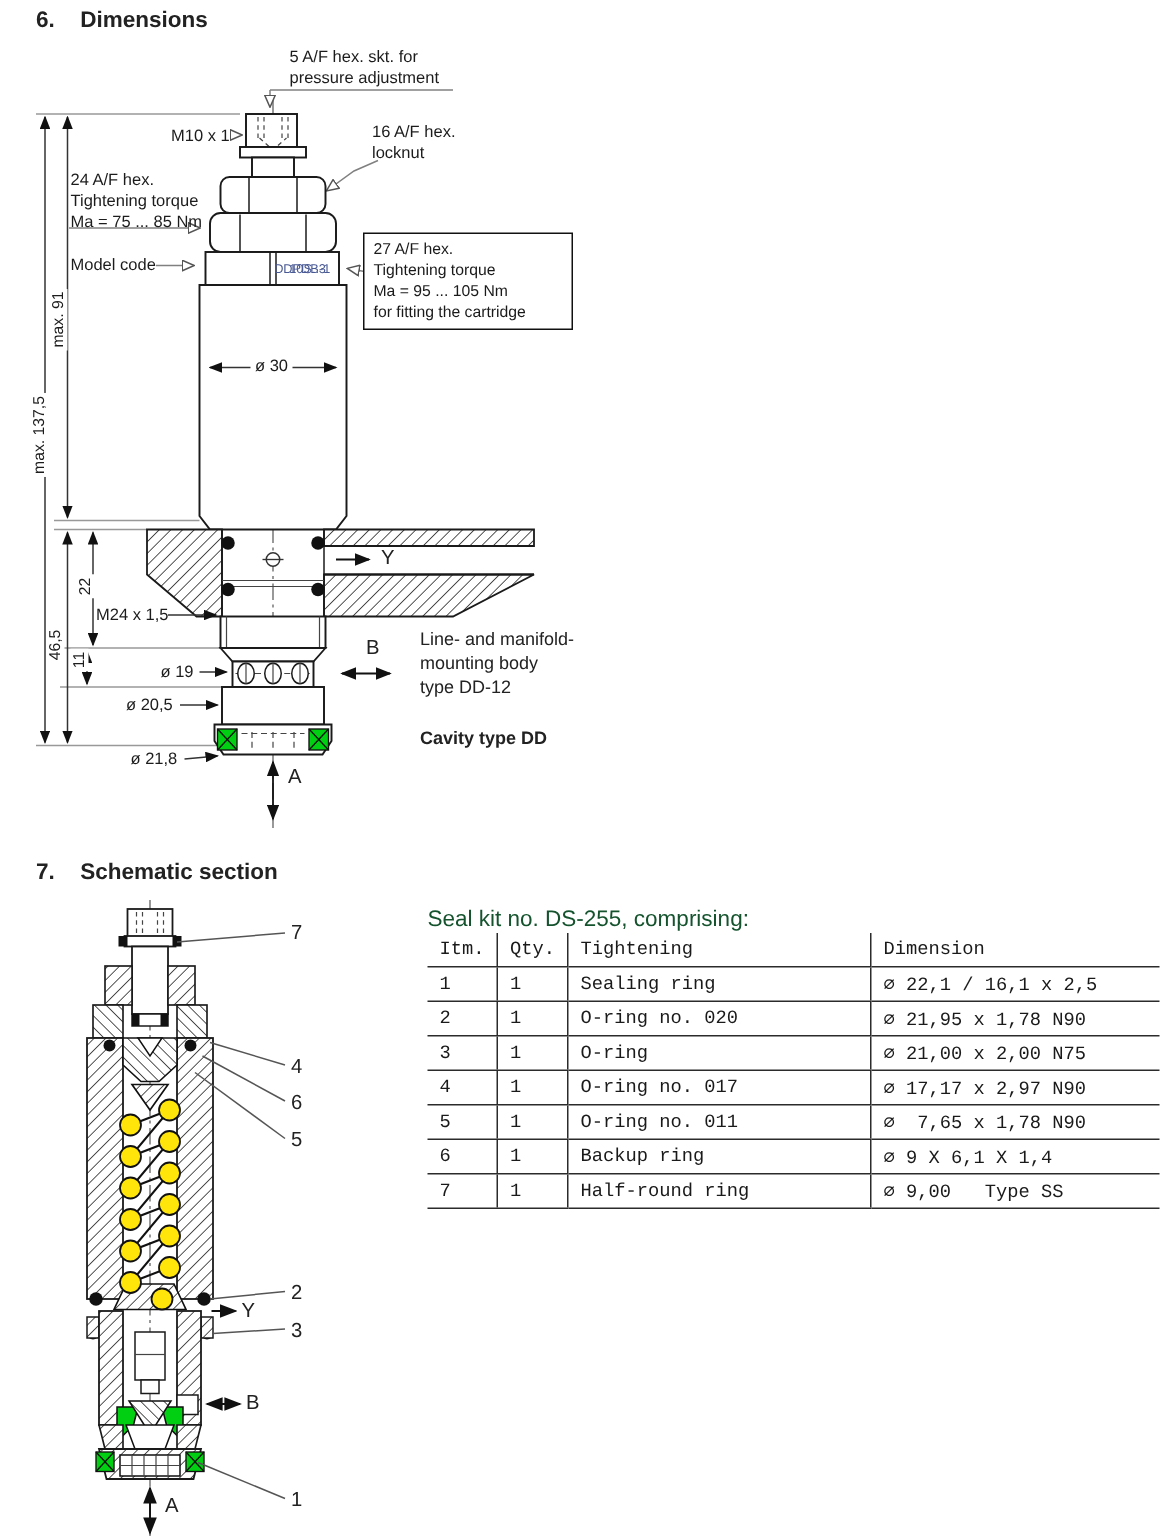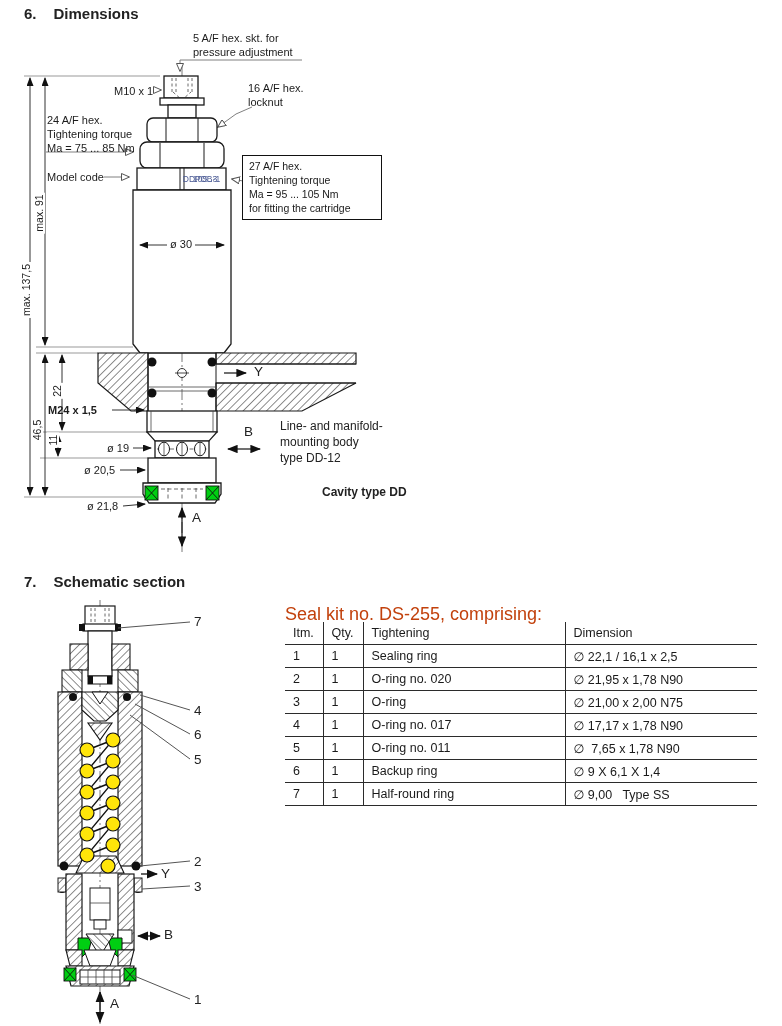--- a/index.html
+++ b/index.html
@@ -13,25 +13,25 @@
   .ctr{position:absolute;font-size:11px;background:#fff;padding:0 3px;
        transform:translate(-50%,-50%);white-space:nowrap;}
   .box27{position:absolute;border:1.5px solid #111;background:#fff;font-size:10.5px;
          line-height:1.34;padding:3px 0 4px 6px;white-space:pre-line;}
   .callout{position:absolute;font-size:13.5px;color:#222;}
   .port{position:absolute;font-size:13.5px;color:#222;}
   .note{position:absolute;font-size:12px;line-height:1.32;white-space:pre-line;color:#222;}
   .bold{font-weight:bold;}
   .modeltxt{position:absolute;font-size:8.5px;color:#4a5a94;display:flex;align-items:center;
             justify-content:center;letter-spacing:0;}
-  .tbl-title{position:absolute;font-size:18px;color:#c2410c;}
+  .tbl-title{position:absolute;font-size:15px;color:#14532d;}
   table.seal{position:absolute;left:285px;top:622px;border-collapse:collapse;
              font-size:12.5px;color:#1a1a1a;table-layout:fixed;}
   .seal th,.seal td{border-bottom:1.4px solid #2b2b2b;padding:2px 8px;height:18px;
-                    text-align:left;font-weight:normal;white-space:pre;overflow:hidden;}
+                    text-align:left;font-weight:normal;white-space:pre;overflow:hidden;font-family:Liberation Mono, monospace;}
   .seal th+th,.seal td+td{border-left:1.4px solid #2b2b2b;}
 </style>
 </head>
 <body>
 
 <div class="page">
 
 <svg width="782" height="1026" viewBox="0 0 782 1026">
   <defs>
     <pattern id="h1" width="5.5" height="5.5" patternUnits="userSpaceOnUse" patternTransform="rotate(45)">
@@ -301,33 +301,33 @@
 Ma = 95 ... 105 Nm
 for fitting the cartridge</div>
 <div class="ctr" style="left:181px;top:244px;">ø 30</div>
 
 <div class="vlbl" style="left:39px;top:213px;">max. 91</div>
 <div class="vlbl" style="left:26px;top:290px;">max. 137,5</div>
 <div class="vlbl" style="left:57px;top:391px;">22</div>
 <div class="vlbl" style="left:37px;top:430px;">46,5</div>
 <div class="vlbl" style="left:53px;top:440px;">11</div>
 
-<div class="lbl" style="left:48px;top:403px;font-weight:bold;">M24 x 1,5</div>
+<div class="lbl" style="left:64px;top:403px;">M24 x 1,5</div>
 <div class="lbl" style="left:107px;top:441px;">ø 19</div>
 <div class="lbl" style="left:84px;top:463px;">ø 20,5</div>
 <div class="lbl" style="left:87px;top:499px;">ø 21,8</div>
 
 <div class="port" style="left:254px;top:364px;">Y</div>
 <div class="port" style="left:244px;top:424px;">B</div>
 <div class="port" style="left:192px;top:510px;">A</div>
 
 <div class="note" style="left:280px;top:419px;">Line- and manifold-
 mounting body
 type DD-12</div>
-<div class="note bold" style="left:280px;top:485px;margin-left:42px;">Cavity type DD</div>
+<div class="note bold" style="left:280px;top:485px;">Cavity type DD</div>
 
 <div class="hd" style="left:24px;top:573px;">
   <span>7.</span>
   <span>Schematic section</span>
 </div>
 
 <div class="callout" style="left:194px;top:614px;">7</div>
 <div class="callout" style="left:194px;top:703px;">4</div>
 <div class="callout" style="left:194px;top:727px;">6</div>
 <div class="callout" style="left:194px;top:752px;">5</div>
@@ -372,21 +372,21 @@
         <tr>
           <td>3</td>
           <td>1</td>
           <td>O-ring</td>
           <td>∅ 21,00 x 2,00 N75</td>
         </tr>
         <tr>
           <td>4</td>
           <td>1</td>
           <td>O-ring no. 017</td>
-          <td>∅ 17,17 x 1,78 N90</td>
+          <td>∅ 17,17 x 2,97 N90</td>
         </tr>
         <tr>
           <td>5</td>
           <td>1</td>
           <td>O-ring no. 011</td>
           <td>∅  7,65 x 1,78 N90</td>
         </tr>
         <tr>
           <td>6</td>
           <td>1</td>

